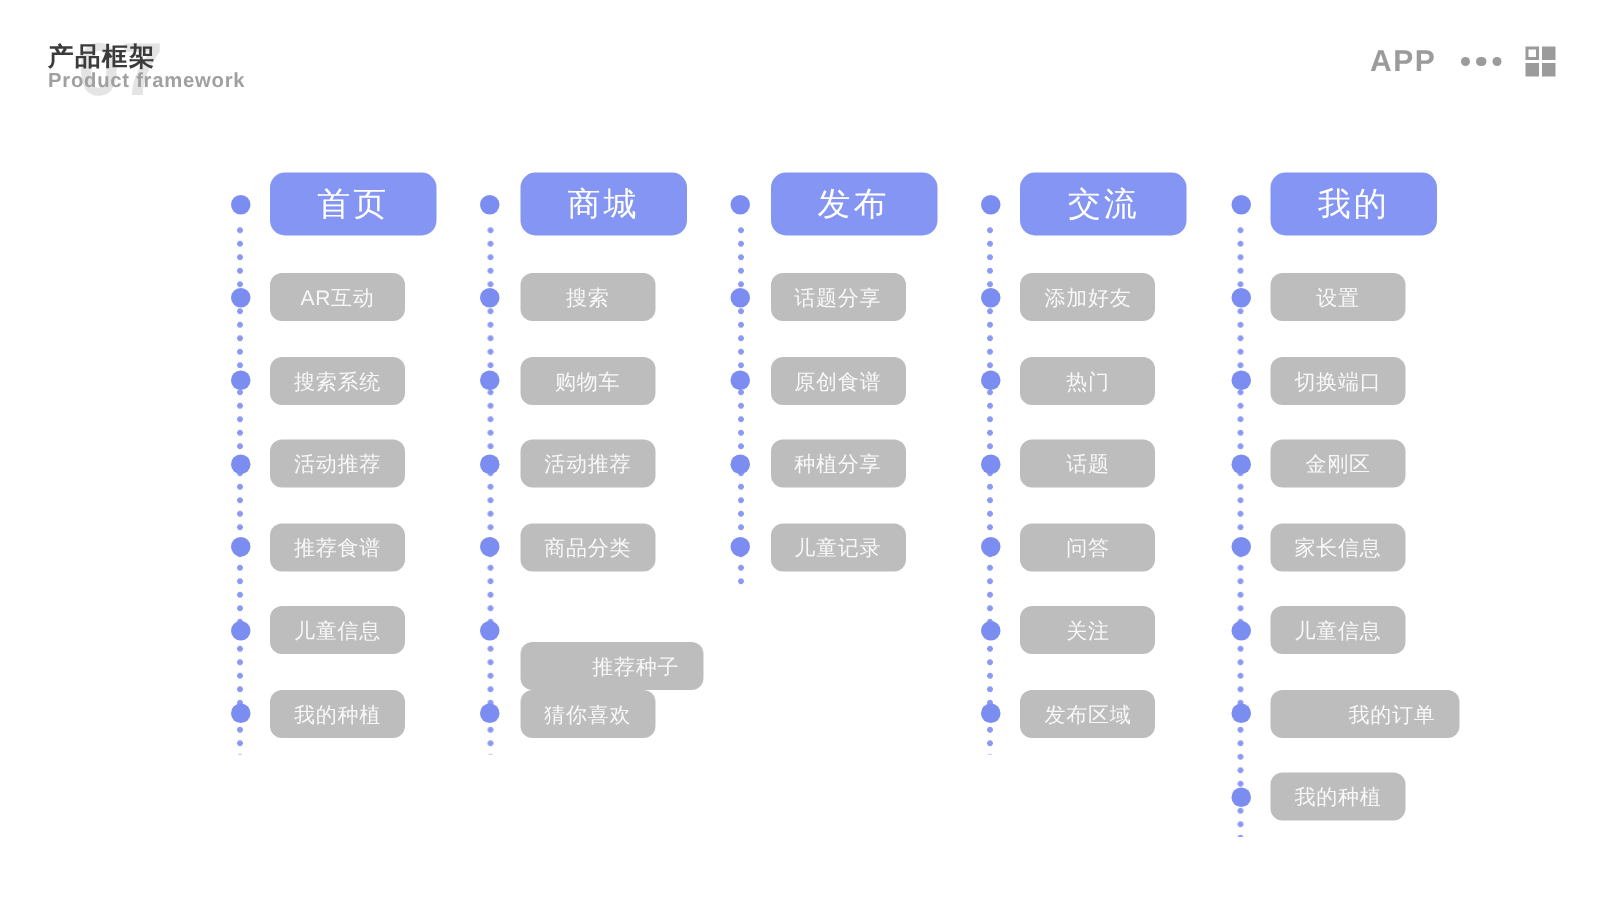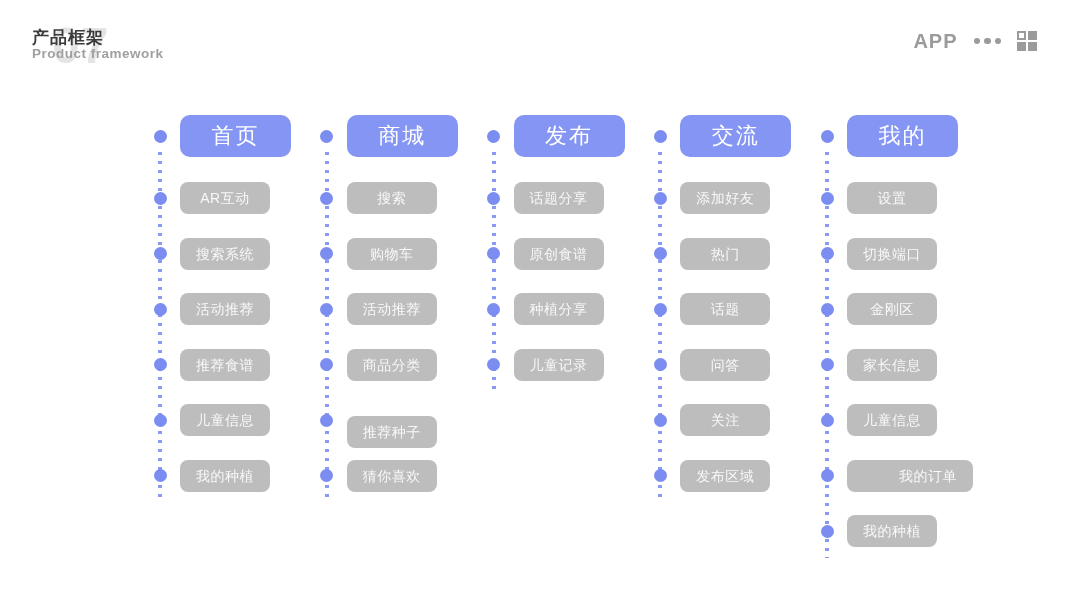--- a/index.html
+++ b/index.html
@@ -107,21 +107,21 @@
         <div class="branch-header" style="top: 115px;">商城</div>
         <div class="node-dot" style="top: 191.5px;"></div>
         <div class="branch-item" style="top: 182px;">搜索</div>
         <div class="node-dot" style="top: 247px;"></div>
         <div class="branch-item" style="top: 237.5px;">购物车</div>
         <div class="node-dot" style="top: 302.5px;"></div>
         <div class="branch-item" style="top: 293px;">活动推荐</div>
         <div class="node-dot" style="top: 358px;"></div>
         <div class="branch-item" style="top: 348.5px;">商品分类</div>
         <div class="node-dot" style="top: 413.5px;"></div>
-        <div class="branch-item" style="top: 416px;">推荐种子</div>
+        <div class="branch-item" style="top: 428px; padding-left: 32px;">推荐种子</div>
         <div class="node-dot" style="top: 469px;"></div>
         <div class="branch-item" style="top: 459.5px;">猜你喜欢</div>
       </div>
       <div class="column" style="left: 493.5px;">
         <div class="dotline" style="top: 149px; height: 242.5px;"></div>
         <div class="node-dot" style="top: 129.5px;"></div>
         <div class="branch-header" style="top: 115px;">发布</div>
         <div class="node-dot" style="top: 191.5px;"></div>
         <div class="branch-item" style="top: 182px;">话题分享</div>
         <div class="node-dot" style="top: 247px;"></div>

